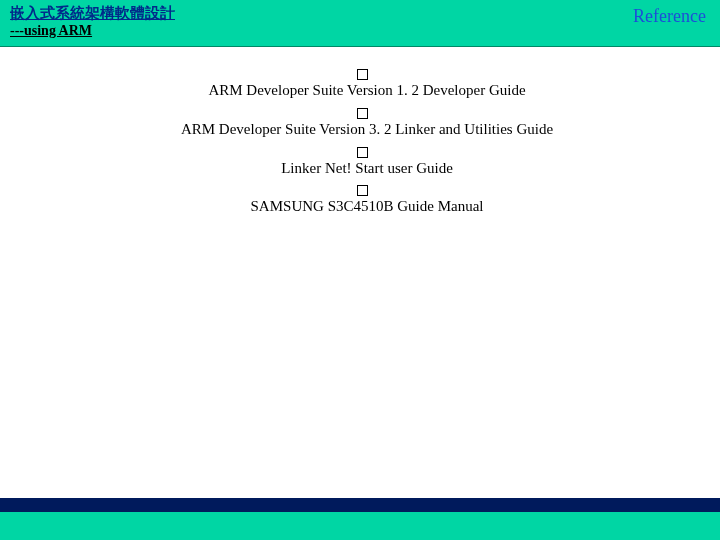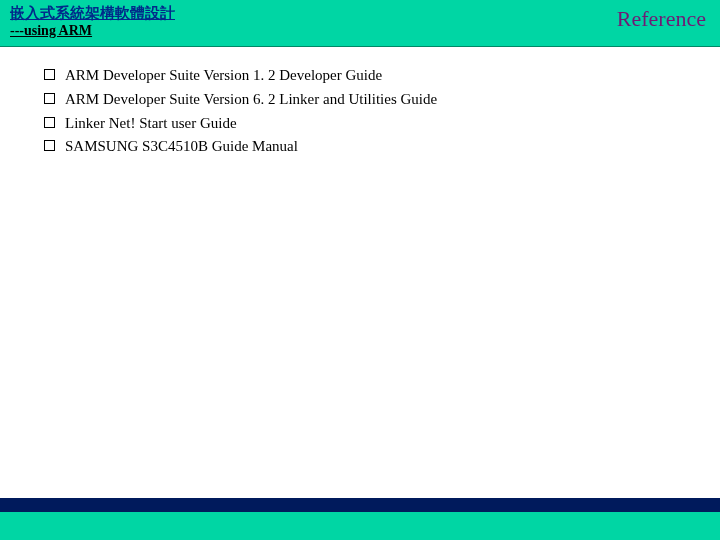--- a/index.html
+++ b/index.html
@@ -40,36 +40,37 @@
     .title-sub {
       font-size: 14px;
       font-weight: bold;
       color: #000000;
       font-family: "Times New Roman", serif;
       text-decoration: underline;
       text-decoration-color: #000000;
       line-height: 1.3;
     }
     .header-right {
-      font-size: 22px;
-      color: #701a75;
+      font-size: 18px;
+      color: #1d4ed8;
       font-family: "Times New Roman", serif;
       padding-top: 2px;
       padding-right: 4px;
     }
     .content {
       padding: 18px 30px 10px 44px;
     }
     .bullet-item {
       display: flex;
-      align-items: flex-start;
+      align-items: center;
       margin-bottom: 2px;
       font-size: 15px;
       color: #000000;
       line-height: 1.45;
+      flex-direction: column;
     }
     .bullet-icon {
       display: inline-block;
       width: 11px;
       height: 11px;
       border: 1.5px solid #000000;
       background: #ffffff;
       margin-right: 10px;
       margin-top: 4px;
       flex-shrink: 0;
@@ -105,21 +106,21 @@
   <div class="header-right">Reference</div>
 </div>
 
 <div class="content">
   <div class="bullet-item">
     <span class="bullet-icon"></span>
     <span class="bullet-text">ARM Developer Suite Version 1. 2 Developer Guide</span>
   </div>
   <div class="bullet-item">
     <span class="bullet-icon"></span>
-    <span class="bullet-text">ARM Developer Suite Version 6. 2 Linker and Utilities Guide</span>
+    <span class="bullet-text">ARM Developer Suite Version 3. 2 Linker and Utilities Guide</span>
   </div>
   <div class="bullet-item">
     <span class="bullet-icon"></span>
     <span class="bullet-text">Linker Net! Start user Guide</span>
   </div>
   <div class="bullet-item">
     <span class="bullet-icon"></span>
     <span class="bullet-text">SAMSUNG S3C4510B Guide Manual</span>
   </div>
 </div>

